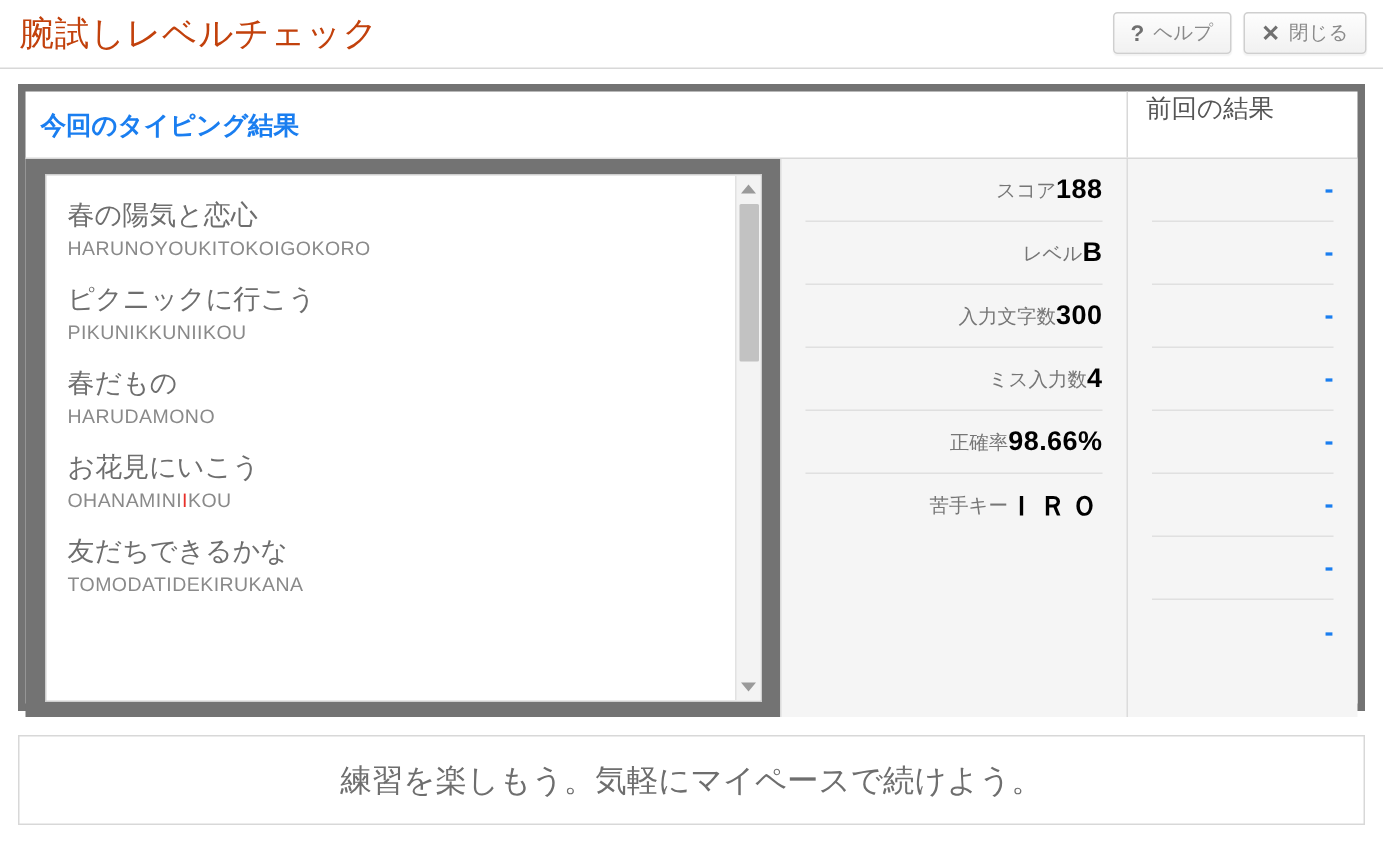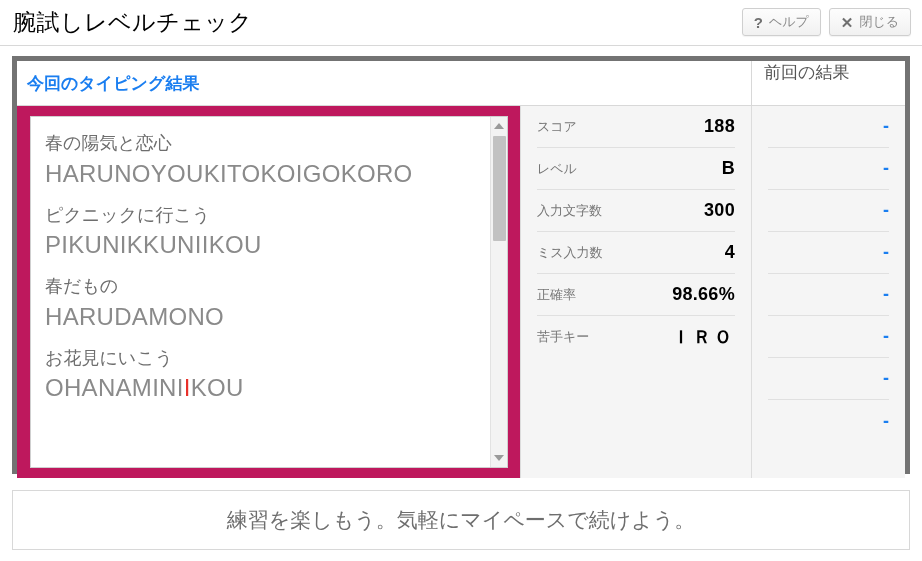--- a/index.html
+++ b/index.html
@@ -17,21 +17,21 @@
   #titlebar {
     position: relative;
     height: 46px;
     border-bottom: 1px solid #d8d8d8;
   }
   #app-title {
     position: absolute;
     left: 13px;
     top: 7px;
     font-size: 23px;
-    color: #000000;
+    color: #c2410c;
     font-weight: 400;
     letter-spacing: .5px;
     white-space: nowrap;
   }
   #titlebar-actions {
     position: absolute;
     right: 11px;
     top: 8px;
     display: flex;
     gap: 8px;
@@ -104,21 +104,21 @@
   
   #panel-body {
     display: flex;
     height: 372px;
   }
 
   
   #text-col {
     width: 503px;
     padding: 10px 12px 10px 13px;
-    background: #be185d;
+    background: #737373;
   }
   #text-box {
     position: relative;
     width: 100%;
     height: 100%;
     border: 1px solid #cfcfcf;
     background: #ffffff;
     overflow: hidden;
   }
   #text-scroll {
@@ -128,21 +128,21 @@
     overflow: hidden;
   }
   .phrase { margin-bottom: 12px; }
   .phrase .jp {
     font-size: 18px;
     color: #6e6e6e;
     line-height: 1.42;
     white-space: nowrap;
   }
   .phrase .romaji {
-    font-size: 24px;
+    font-size: 13px;
     color: #8a8a8a;
     line-height: 1.42;
     letter-spacing: .3px;
     white-space: nowrap;
   }
   .romaji .err { color: #e8302a; }
 
   
   #scrollbar {
     position: absolute;
@@ -187,21 +187,21 @@
   #stats-col {
     width: 232px;
     background: #f5f5f5;
     border-left: 1px solid #dcdcdc;
     border-right: 1px solid #dcdcdc;
     padding: 0 16px;
   }
   .stat-row {
     display: flex;
     align-items: center;
-    justify-content: space-between;
+    justify-content: flex-end;
     height: 42px;
     border-bottom: 1px solid #e0e0e0;
   }
   .stat-row:last-child { border-bottom: none; }
   .stat-label {
     font-size: 13px;
     color: #767676;
     white-space: nowrap;
   }
   .stat-value {
@@ -295,20 +295,24 @@
               <div class="romaji"><span>PIKUNIKKUNIIKOU</span></div>
             </div>
             <div class="phrase">
               <div class="jp">春だもの</div>
               <div class="romaji"><span>HARUDAMONO</span></div>
             </div>
             <div class="phrase">
               <div class="jp">お花見にいこう</div>
               <div class="romaji"><span>OHANAMINI</span><span class="err">I</span><span>KOU</span></div>
             </div>
+            <div class="phrase">
+              <div class="jp">友だちできるかな</div>
+              <div class="romaji"><span>TOMODATIDEKIRUKANA</span></div>
+            </div>
           </div>
 
         <div id="scrollbar">
           <div class="sb-arrow" id="sb-up">
               <i></i>
             </div>
           <div id="sb-thumb"></div>
           <div class="sb-arrow" id="sb-down">
               <i></i>
             </div>

